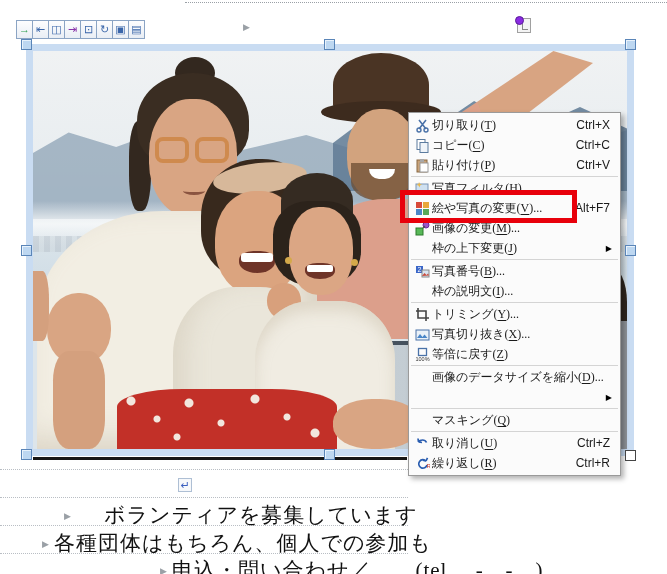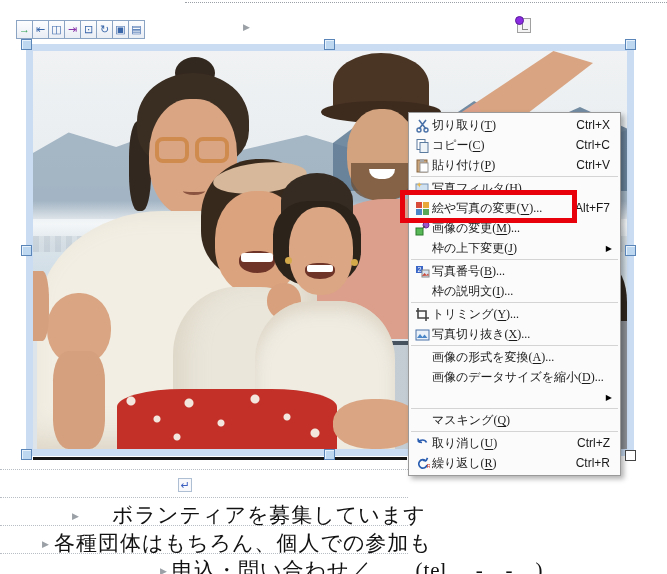--- a/index.html
+++ b/index.html
@@ -88,21 +88,21 @@
 
   
   .black-rule { position:absolute; left:33px; top:457px; width:374px; height:3px; background:#161616; z-index:2; }
   .gridline { position:absolute; left:0; width:408px; border-top:1px dotted #b9bec4; z-index:1; }
 
   
   .doc-heading { position:absolute; left:33px; top:470px; font-family:"Liberation Serif",serif; font-weight:bold; font-size:23px; color:#111; letter-spacing:1px; z-index:2; white-space:nowrap; }
   .ret-mark { position:absolute; left:178px; top:478px; width:14px; height:14px; border:1px solid #aebfd4; background:#f6f8fb; color:#3a5fc0; font-size:11px; line-height:13px; text-align:center; z-index:2; }
   .doc-line { position:absolute; font-family:"Liberation Serif",serif; font-size:21px; color:#111; letter-spacing:1px; z-index:2; white-space:nowrap; }
   .doc-line .tri { color:#9aa0a6; font-size:9px; vertical-align:3px; margin-right:4px; }
-  .dl1 { left:72px; top:501px; }
+  .dl1 { left:64px; top:501px; }
   .dl2 { left:42px; top:529px; }
   .dl3 { left:160px; top:556px; }
 
   
   .context-menu { position:absolute; left:408px; top:112px; width:213px; background:#fbfbfb; border:1px solid #9a9a9a; box-shadow:3px 3px 5px rgba(0,0,0,.3); z-index:10; padding:2px 0; }
   .mi { height:20px; display:flex; align-items:center; padding:0 6px 0 3px; font-size:12px; color:#1a1a1a; }
   .mi .mic { width:20px; height:16px; display:flex; align-items:center; justify-content:center; flex:none; }
   .mi .mlabel { white-space:nowrap;font-family:Liberation Serif, serif; }
   .mi .mshort { margin-left:auto; padding-right:4px; white-space:nowrap; }
   .mi .msub { margin-left:auto; font-size:8px; padding-right:2px; color:#000; }
@@ -321,25 +321,30 @@
       </div>
       <div class="mi">
         <span class="mic">
           <svg width="15" height="15">
             <rect x="1" y="3" width="13" height="10" fill="#eaf1f8" stroke="#4a72a8"></rect>
             <path d="M2 11 l3-4 2.5 3 2-2.5 3 3.5z" fill="#4a86c8"></path>
           </svg>
         </span>
         <span class="mlabel">写真切り抜き(<u>X</u>)...</span>
       </div>
-      <div class="msep"></div>
-      <div class="mi">
-        <span class="mic"></span>
-        <span class="mlabel">画像の形式を変換(<u>A</u>)...</span>
-      </div>
+      <div class="mi">
+        <span class="mic">
+          <svg width="15" height="15">
+            <rect x="3.5" y="1.5" width="8" height="7" fill="none" stroke="#4a72a8" stroke-width="1.3"></rect>
+            <text x="7.5" y="14" font-size="5.5" fill="#333" text-anchor="middle" font-family="sans-serif">100%</text>
+          </svg>
+        </span>
+        <span class="mlabel">等倍に戻す(<u>Z</u>)</span>
+      </div>
+      <div class="msep"></div>
       <div class="mi">
         <span class="mic"></span>
         <span class="mlabel">画像のデータサイズを縮小(<u>D</u>)...</span>
       </div>
       <div class="mi">
         <span class="mic"></span>
         <span class="msub">▶</span>
       </div>
       <div class="msep"></div>
       <div class="mi">

